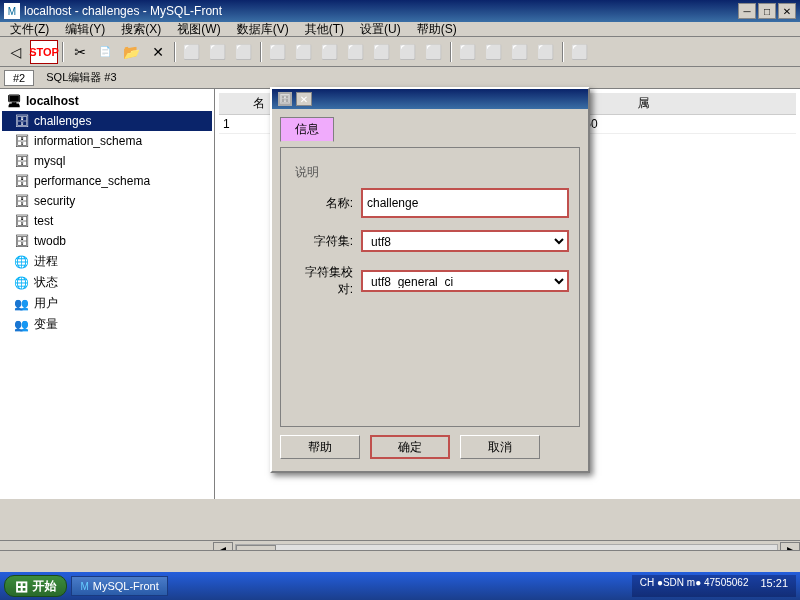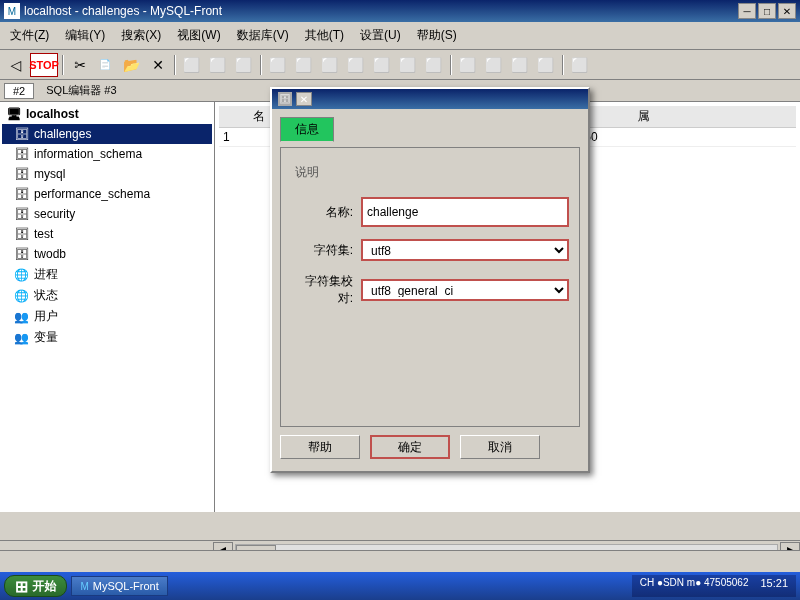--- a/index.html
+++ b/index.html
@@ -49,21 +49,21 @@
       align-items: center;
       justify-content: center;
       cursor: pointer;
       color: #000;
     }
 
     
     .menu-bar {
       background: #d4d0c8;
       border-bottom: 1px solid #808080;
-      height: 28px;
+      height: 15px;
       display: flex;
       align-items: center;
       padding: 0 4px;
       gap: 4px;
     }
     .menu-item {
       padding: 2px 6px;
       cursor: pointer;
       font-size: 12px;
     }
@@ -296,21 +296,21 @@
     }
     .dialog-tab {
       padding: 3px 14px;
       background: #d4d0c8;
       border: 1px solid #808080;
       border-bottom: none;
       font-size: 12px;
       cursor: pointer;
     }
     .dialog-tab.active {
-      background: #22c55e;
+      background: #f0abfc;
       border-bottom: 1px solid #d4d0c8;
       margin-bottom: -1px;
       z-index: 1;
     }
     .dialog-tab-content {
       border: 1px solid #808080;
       background: #d4d0c8;
       padding: 12px 10px;
       min-height: 280px;
     }
@@ -321,21 +321,21 @@
     }
     .form-label {
       width: 70px;
       font-size: 12px;
       text-align: right;
       padding-right: 8px;
     }
     .form-desc {
       font-size: 12px;
       color: #555;
-      margin-bottom: 12px;
+      margin-bottom: 3px;
       padding: 4px;
     }
     .form-input {
       flex: 1;
       height: 30px;
       border: 2px solid #c0504d;
       padding: 2px 4px;
       font-size: 12px;
       background: #fff;
       font-family: inherit;

